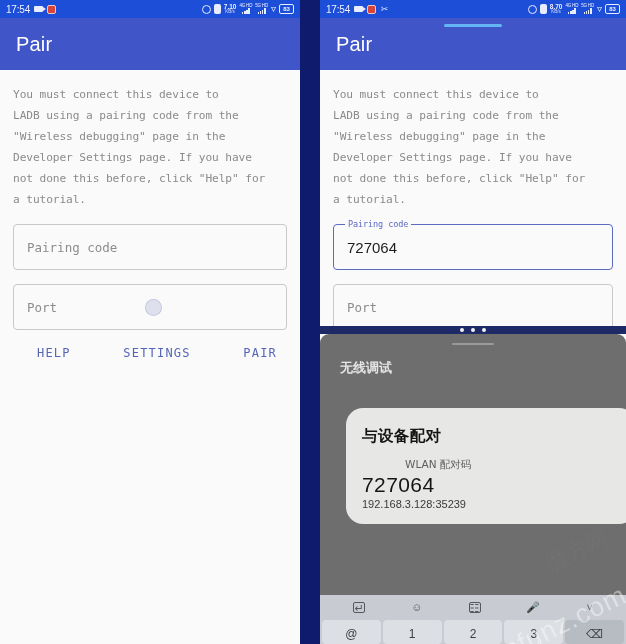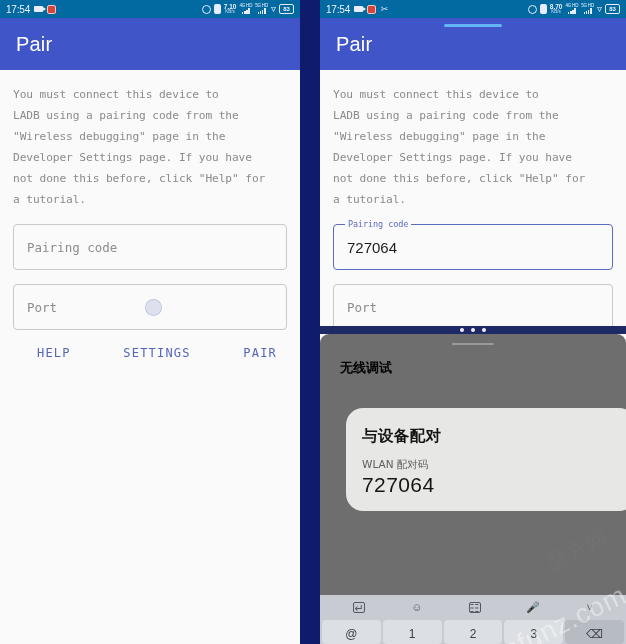--- a/index.html
+++ b/index.html
@@ -21,21 +21,21 @@
   .panel-right { left: 320px; width: 306px; background: #fafafa; }
 
   .divider {
     position: absolute; top: 0; left: 300px; width: 20px; height: 644px;
     background: #0f1c6e;
   }
 
   
   .statusbar {
     position: relative; height: 18px; width: 100%;
-    background: #0369a1;
+    background: #1d4ed8;
     display: flex; align-items: center;
     padding: 0 6px;
     color: #eef1ff;
     font-size: 9.5px;
   }
   .sb-left { display: flex; align-items: center; gap: 4px; }
   .sb-right { margin-left: auto; display: flex; align-items: center; gap: 3px; }
   .sb-time { font-size: 10px; letter-spacing: -0.2px; }
   .ic { display: inline-block; }
   .ic-cam {
@@ -167,37 +167,37 @@
     background: #6e6e6e;
     overflow: hidden;
     border-top-left-radius: 9px; border-top-right-radius: 9px;
   }
   .droid-handle {
     width: 42px; height: 2px; border-radius: 2px; background: #9a9a9a;
     margin: 9px auto 0 auto;
   }
   .droid-title {
     margin: 14px 0 0 20px;
-    color: #000000; font-size: 13px; font-weight: 700;
+    color: #e5e5e5; font-size: 13px; font-weight: 700;
     font-family: "DejaVu Sans", sans-serif;
   }
   .dialog {
     position: absolute; left: 26px; top: 74px; width: 290px;
     background: #e7e7e5;
     border-radius: 17px;
     padding: 18px 20px 14px 16px;
   }
   .dlg-title {
     font-family: "DejaVu Sans", sans-serif;
     font-size: 15.5px; font-weight: 700; color: #141414; letter-spacing: .4px;
   }
   .dlg-lbl {
     margin-top: 11px;
     font-family: "DejaVu Sans", sans-serif;
-    font-size: 10.5px; color: #5d5d5d;
+    font-size: 10.5px; color: #5d5d5d; margin-left: 43px;
   }
   .dlg-code {
     font-family: "Liberation Sans", sans-serif;
     font-size: 21px; color: #151515; letter-spacing: .4px; margin-top: 1px;
   }
   .dlg-ip {
     font-family: "Liberation Sans", sans-serif;
     font-size: 11px; color: #3a3a3a; margin-top: 1px;
   }
   .dlg-cancel {
@@ -397,20 +397,21 @@
     </div>
 
     <div class="droid">
       <div class="droid-handle"></div>
       <div class="droid-title">无线调试</div>
 
       <div class="dialog">
         <div class="dlg-title">与设备配对</div>
         <div class="dlg-lbl">WLAN 配对码</div>
         <div class="dlg-code">727064</div>
+        <div class="dlg-ip">192.168.3.128:35239</div>
       </div>
 
       <div class="watermark2">魔方网</div>
 
       <div class="kbd">
         <div class="kbd-tools">
           <span class="kb-box">↵</span>
           <span>☺</span>
           <span class="kb-box">☷</span>
           <span>🎤</span>

